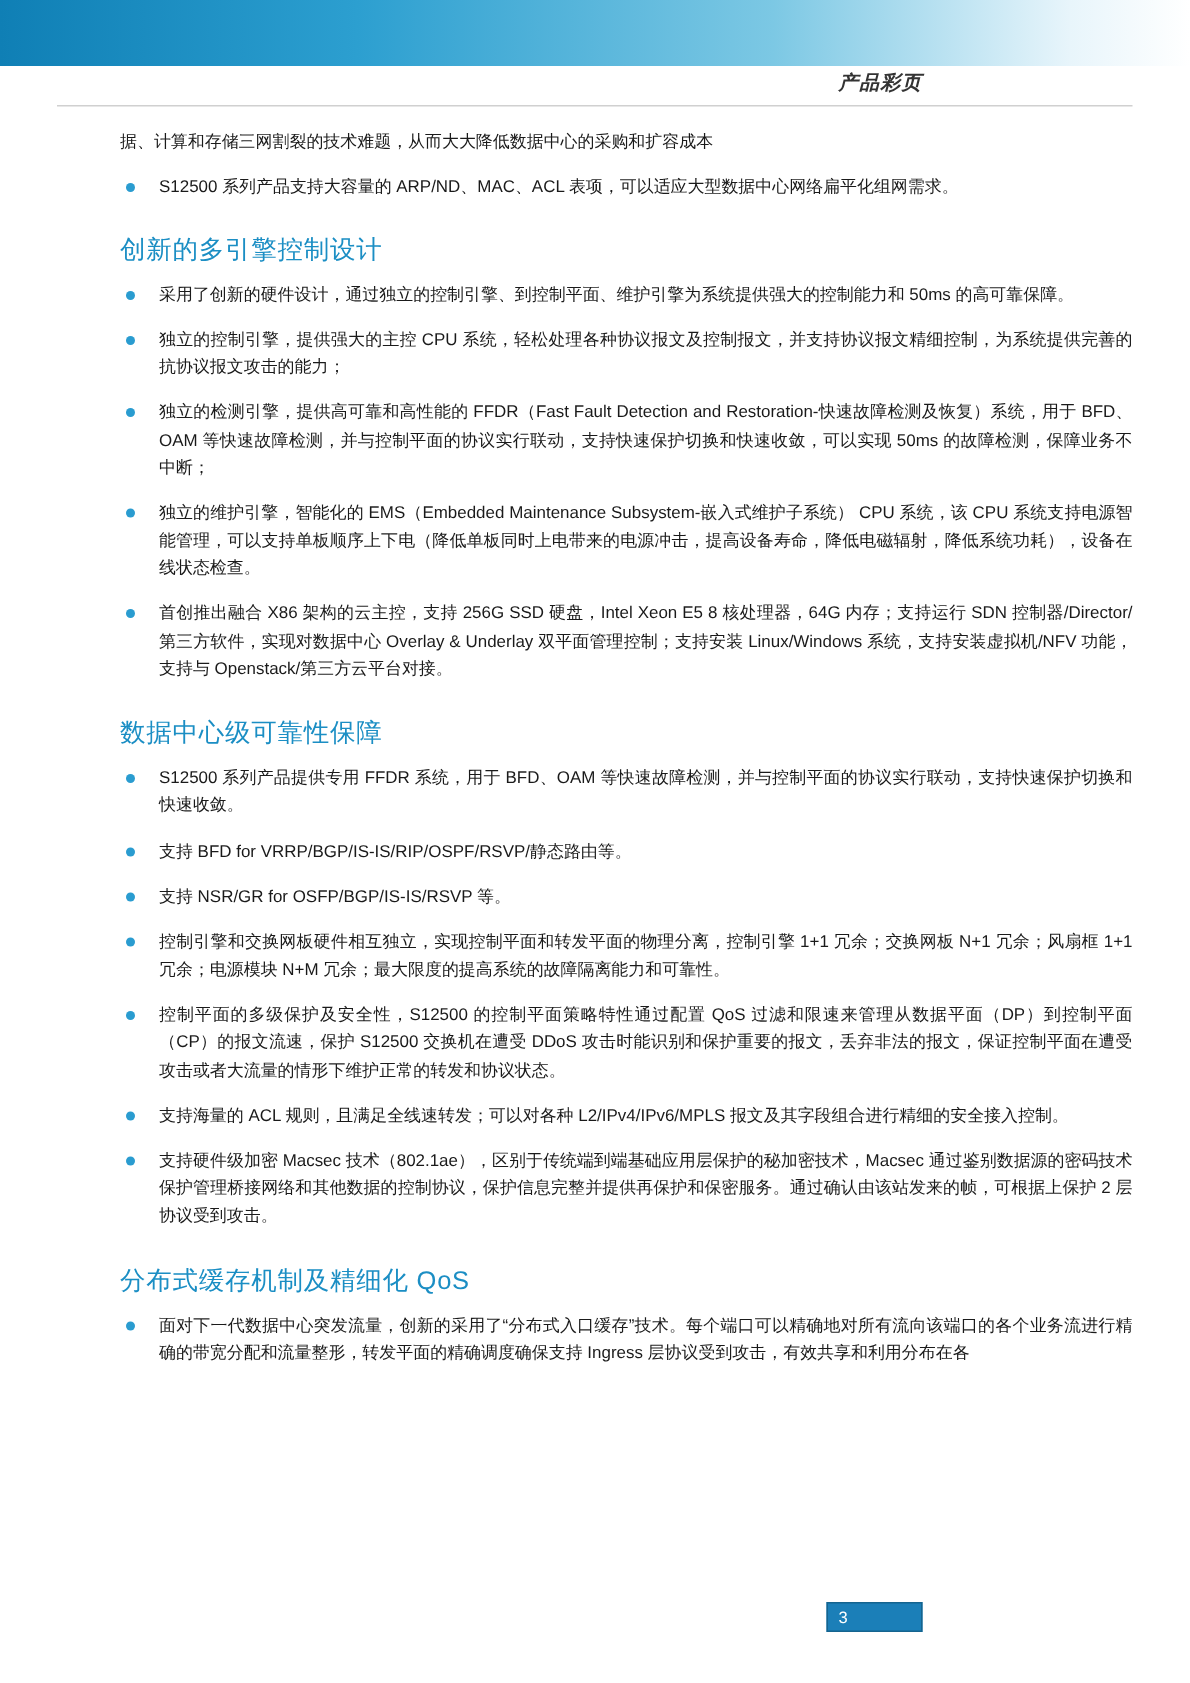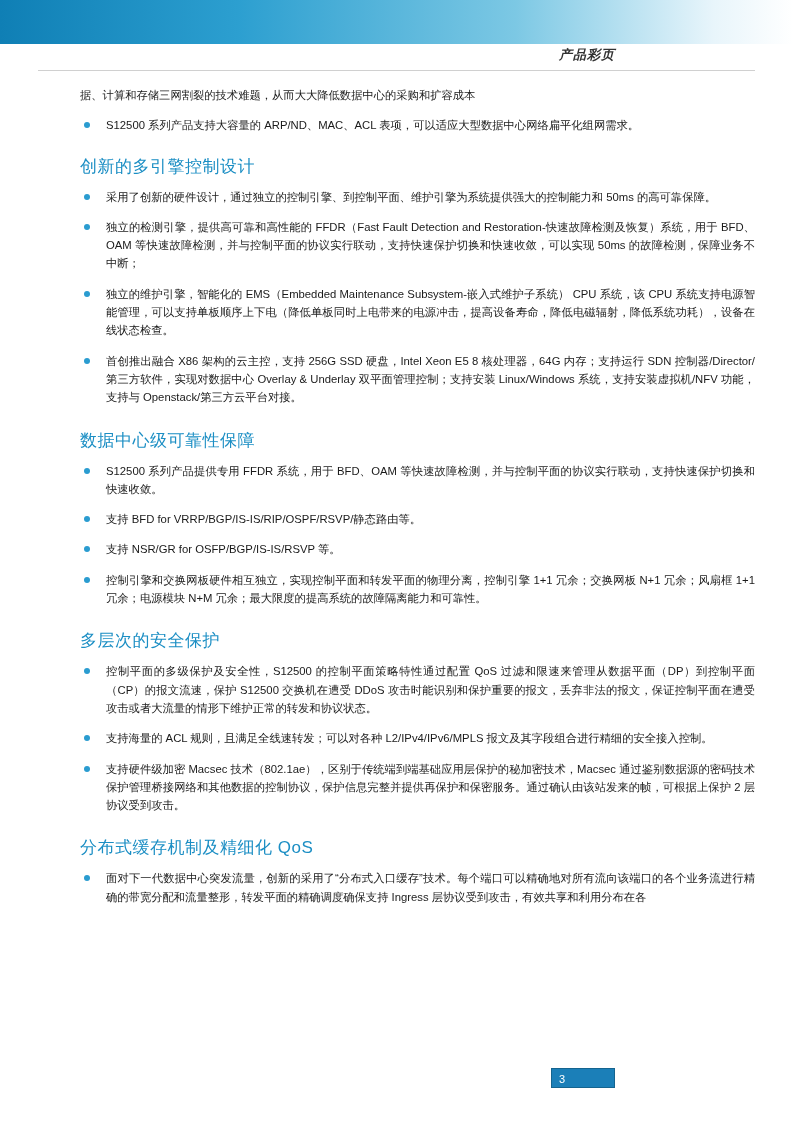--- a/index.html
+++ b/index.html
@@ -169,20 +169,24 @@
     </ul>
 
     <h2 class="section-heading first">创新的多引擎控制设计</h2>
     <ul class="bullets">
       <li class="bullet-item">
         <span class="dot"></span>
         <span>采用了创新的硬件设计，通过独立的控制引擎、到控制平面、维护引擎为系统提供强大的控制能力和 50ms 的高可靠保障。</span>
       </li>
       <li class="bullet-item">
         <span class="dot"></span>
+        <span>独立的控制引擎，提供强大的主控 CPU 系统，轻松处理各种协议报文及控制报文，并支持协议报文精细控制，为系统提供完善的抗协议报文攻击的能力；</span>
+      </li>
+      <li class="bullet-item">
+        <span class="dot"></span>
         <span>独立的检测引擎，提供高可靠和高性能的 FFDR（Fast Fault Detection and Restoration-快速故障检测及恢复）系统，用于 BFD、OAM 等快速故障检测，并与控制平面的协议实行联动，支持快速保护切换和快速收敛，可以实现 50ms 的故障检测，保障业务不中断；</span>
       </li>
       <li class="bullet-item">
         <span class="dot"></span>
         <span>独立的维护引擎，智能化的 EMS（Embedded Maintenance Subsystem-嵌入式维护子系统） CPU 系统，该 CPU 系统支持电源智能管理，可以支持单板顺序上下电（降低单板同时上电带来的电源冲击，提高设备寿命，降低电磁辐射，降低系统功耗），设备在线状态检查。</span>
       </li>
       <li class="bullet-item">
         <span class="dot"></span>
         <span>首创推出融合 X86 架构的云主控，支持 256G SSD 硬盘，Intel Xeon E5 8 核处理器，64G 内存；支持运行 SDN 控制器/Director/第三方软件，实现对数据中心 Overlay &amp; Underlay 双平面管理控制；支持安装 Linux/Windows 系统，支持安装虚拟机/NFV 功能，支持与 Openstack/第三方云平台对接。</span>
       </li>
@@ -201,21 +205,20 @@
       <li class="bullet-item">
         <span class="dot"></span>
         <span>支持 NSR/GR for OSFP/BGP/IS-IS/RSVP 等。</span>
       </li>
       <li class="bullet-item">
         <span class="dot"></span>
         <span>控制引擎和交换网板硬件相互独立，实现控制平面和转发平面的物理分离，控制引擎 1+1 冗余；交换网板 N+1 冗余；风扇框 1+1 冗余；电源模块 N+M 冗余；最大限度的提高系统的故障隔离能力和可靠性。</span>
       </li>
     </ul>
 
-    <h2 class="section-heading">多层次的安全保护</h2>
     <ul class="bullets">
       <li class="bullet-item">
         <span class="dot"></span>
         <span>控制平面的多级保护及安全性，S12500 的控制平面策略特性通过配置 QoS 过滤和限速来管理从数据平面（DP）到控制平面（CP）的报文流速，保护 S12500 交换机在遭受 DDoS 攻击时能识别和保护重要的报文，丢弃非法的报文，保证控制平面在遭受攻击或者大流量的情形下维护正常的转发和协议状态。</span>
       </li>
       <li class="bullet-item">
         <span class="dot"></span>
         <span>支持海量的 ACL 规则，且满足全线速转发；可以对各种 L2/IPv4/IPv6/MPLS 报文及其字段组合进行精细的安全接入控制。</span>
       </li>
       <li class="bullet-item">

